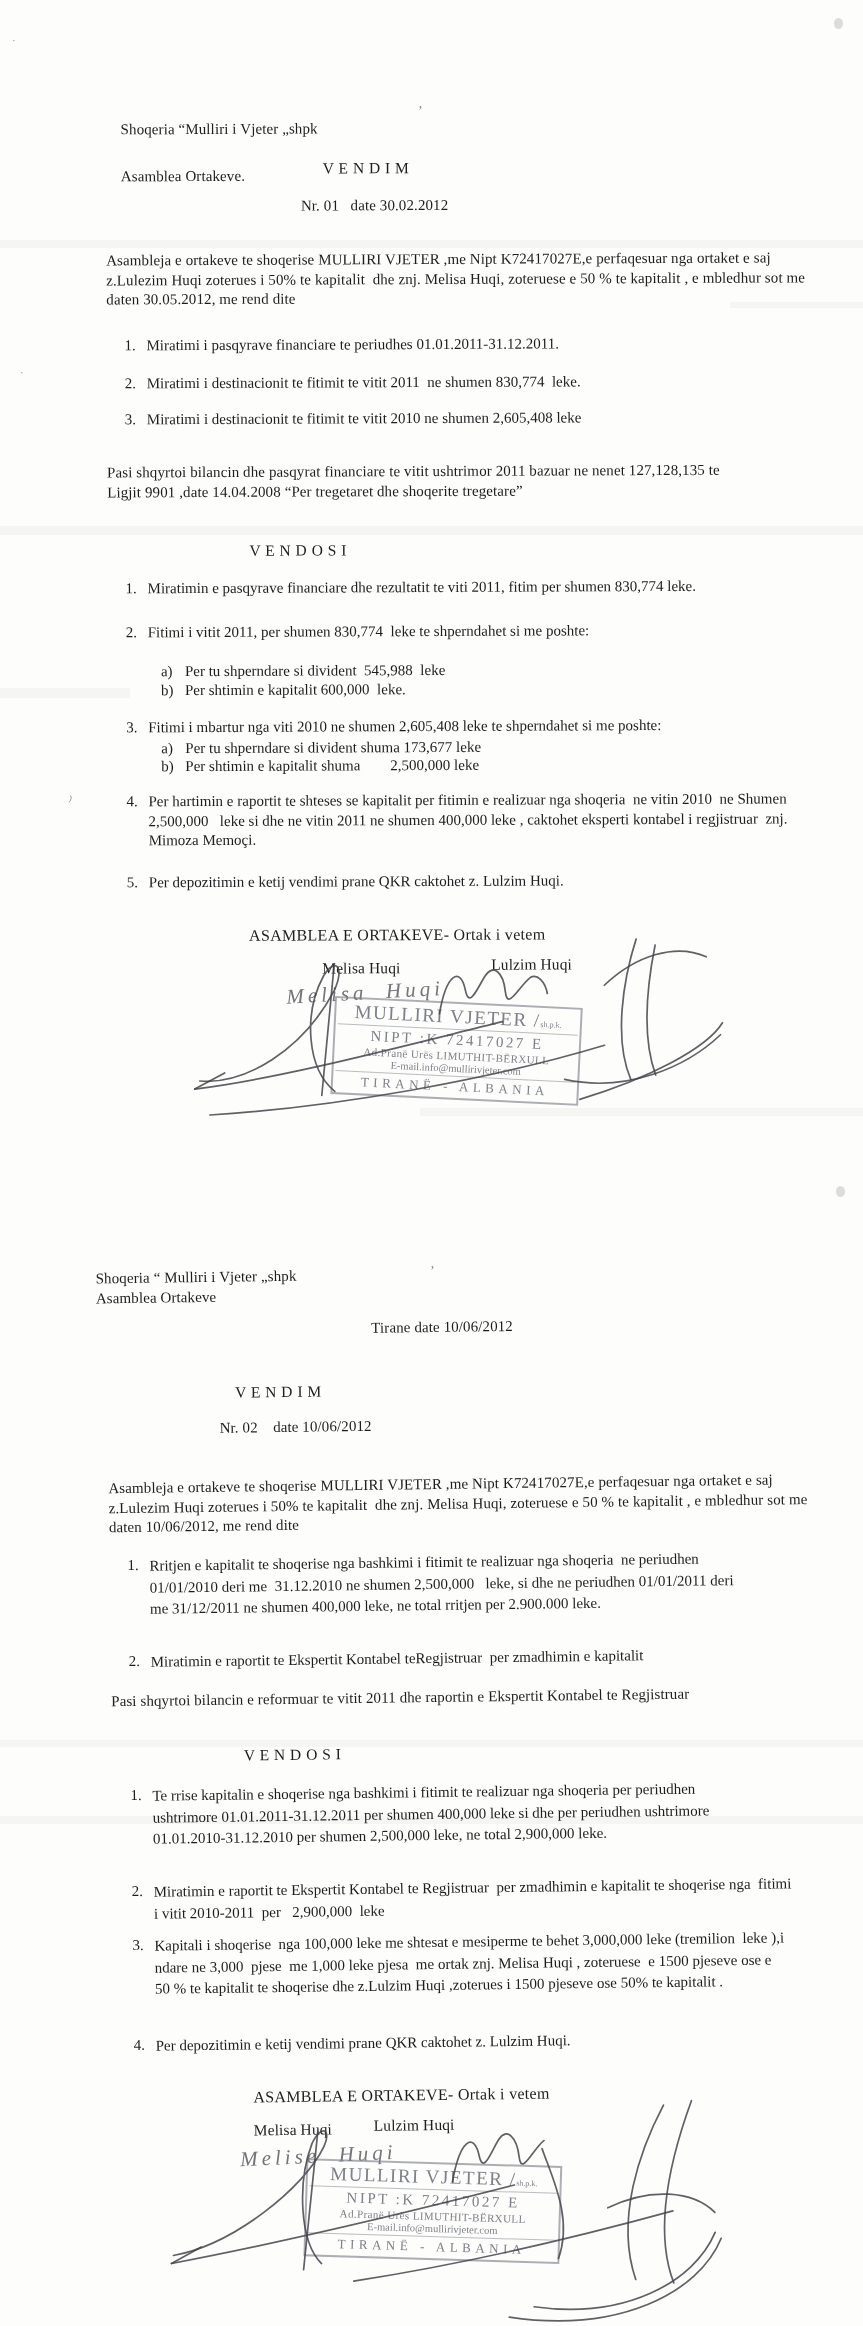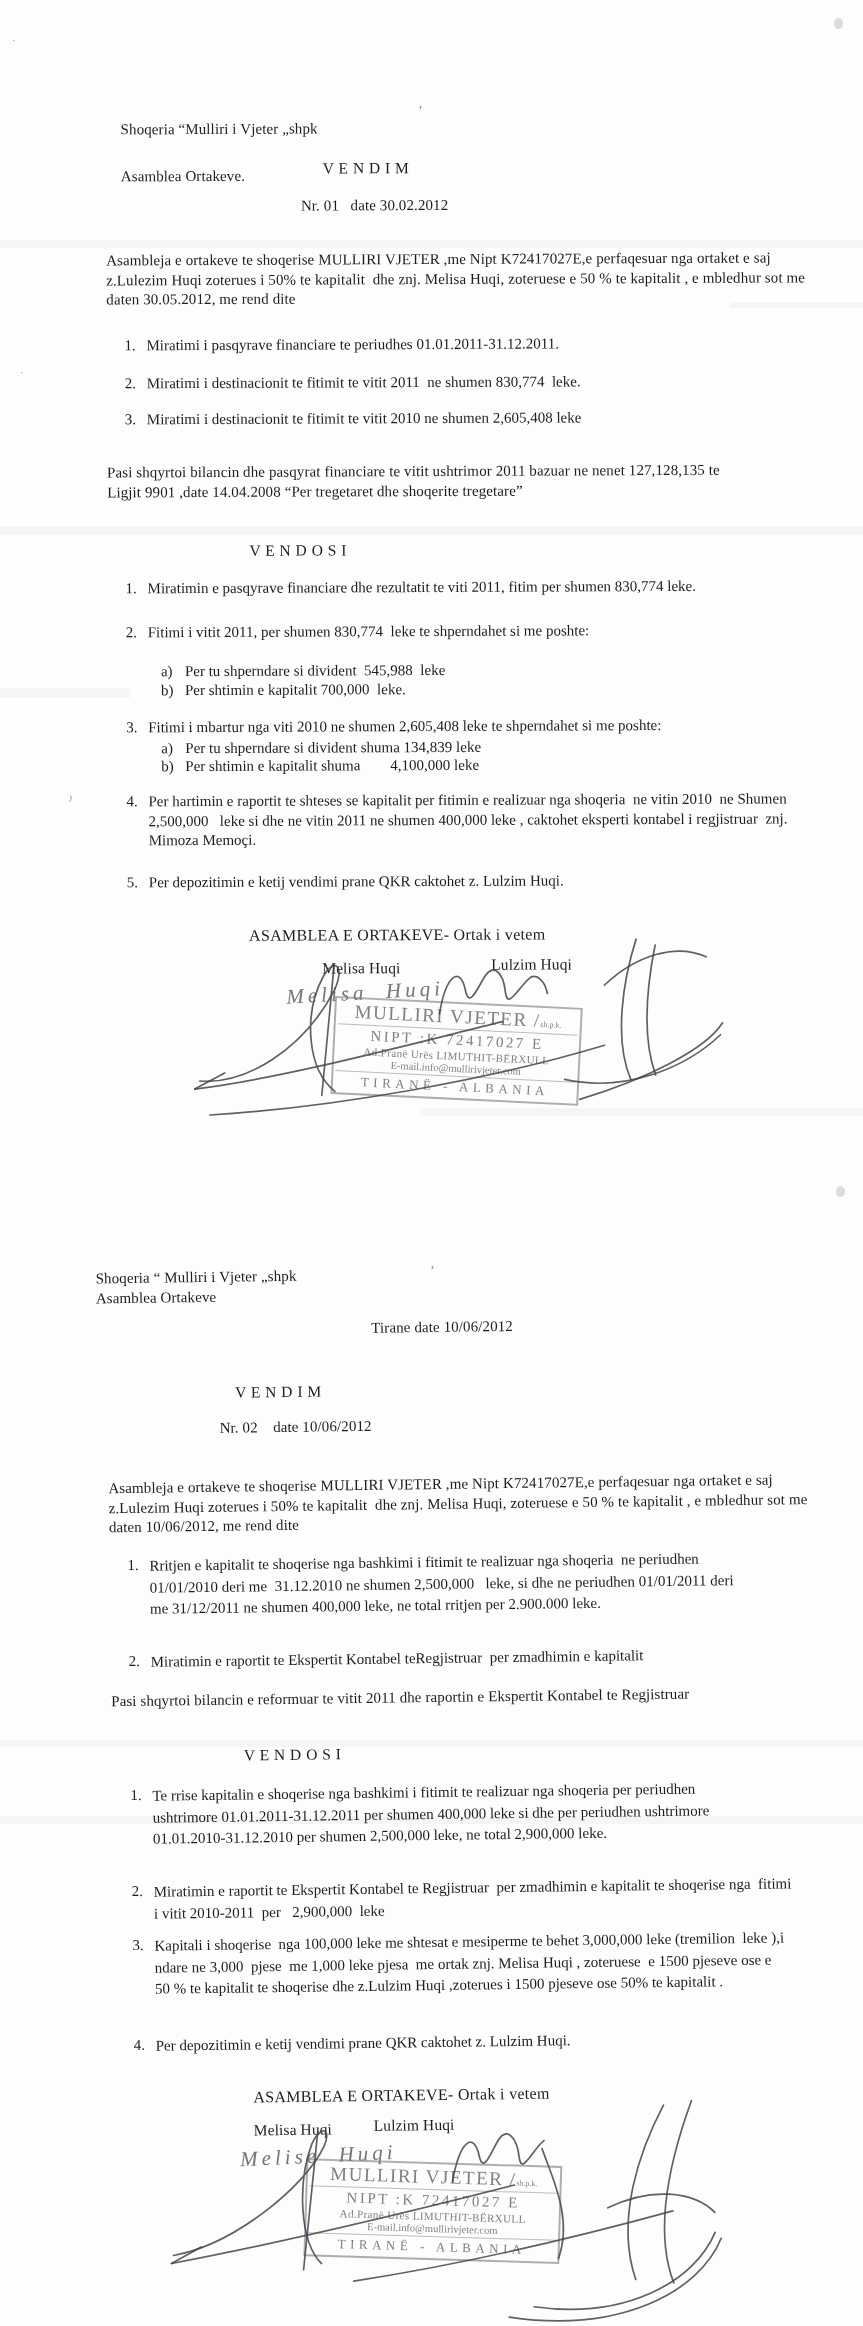--- a/index.html
+++ b/index.html
@@ -86,33 +86,33 @@
     <div class="row" style="left:123px;top:622px;">
       <span class="num">2.</span>
       <div class="txt" style="width:660px;">Fitimi i vitit 2011, per shumen 830,774  leke te shperndahet si me poshte:</div>
     </div>
     <div class="row sub" style="left:158px;top:661px;">
       <span class="num">a)</span>
       <div class="txt">Per tu shperndare si divident  545,988  leke</div>
     </div>
     <div class="row sub" style="left:158px;top:680px;">
       <span class="num">b)</span>
-      <div class="txt">Per shtimin e kapitalit 700,000  leke.</div>
+      <div class="txt">Per shtimin e kapitalit 600,000  leke.</div>
     </div>
     <div class="row" style="left:123px;top:717px;">
       <span class="num">3.</span>
       <div class="txt" style="width:680px;">Fitimi i mbartur nga viti 2010 ne shumen 2,605,408 leke te shperndahet si me poshte:</div>
     </div>
     <div class="row sub" style="left:158px;top:738px;">
       <span class="num">a)</span>
-      <div class="txt">Per tu shperndare si divident shuma 134,839 leke</div>
+      <div class="txt">Per tu shperndare si divident shuma 173,677 leke</div>
     </div>
     <div class="row sub" style="left:158px;top:756px;">
       <span class="num">b)</span>
-      <div class="txt">Per shtimin e kapitalit shuma        4,100,000 leke</div>
+      <div class="txt">Per shtimin e kapitalit shuma        2,500,000 leke</div>
     </div>
     <div class="row" style="left:123px;top:791px;">
       <span class="num">4.</span>
       <div class="txt" style="width:660px;">Per hartimin e raportit te shteses se kapitalit per fitimin e realizuar nga shoqeria  ne vitin 2010  ne Shumen 2,500,000   leke si dhe ne vitin 2011 ne shumen 400,000 leke , caktohet eksperti kontabel i regjistruar  znj. Mimoza Memoçi.</div>
     </div>
     <div class="row" style="left:123px;top:872px;">
       <span class="num">5.</span>
       <div class="txt" style="width:660px;">Per depozitimin e ketij vendimi prane QKR caktohet z. Lulzim Huqi.</div>
     </div>
 

